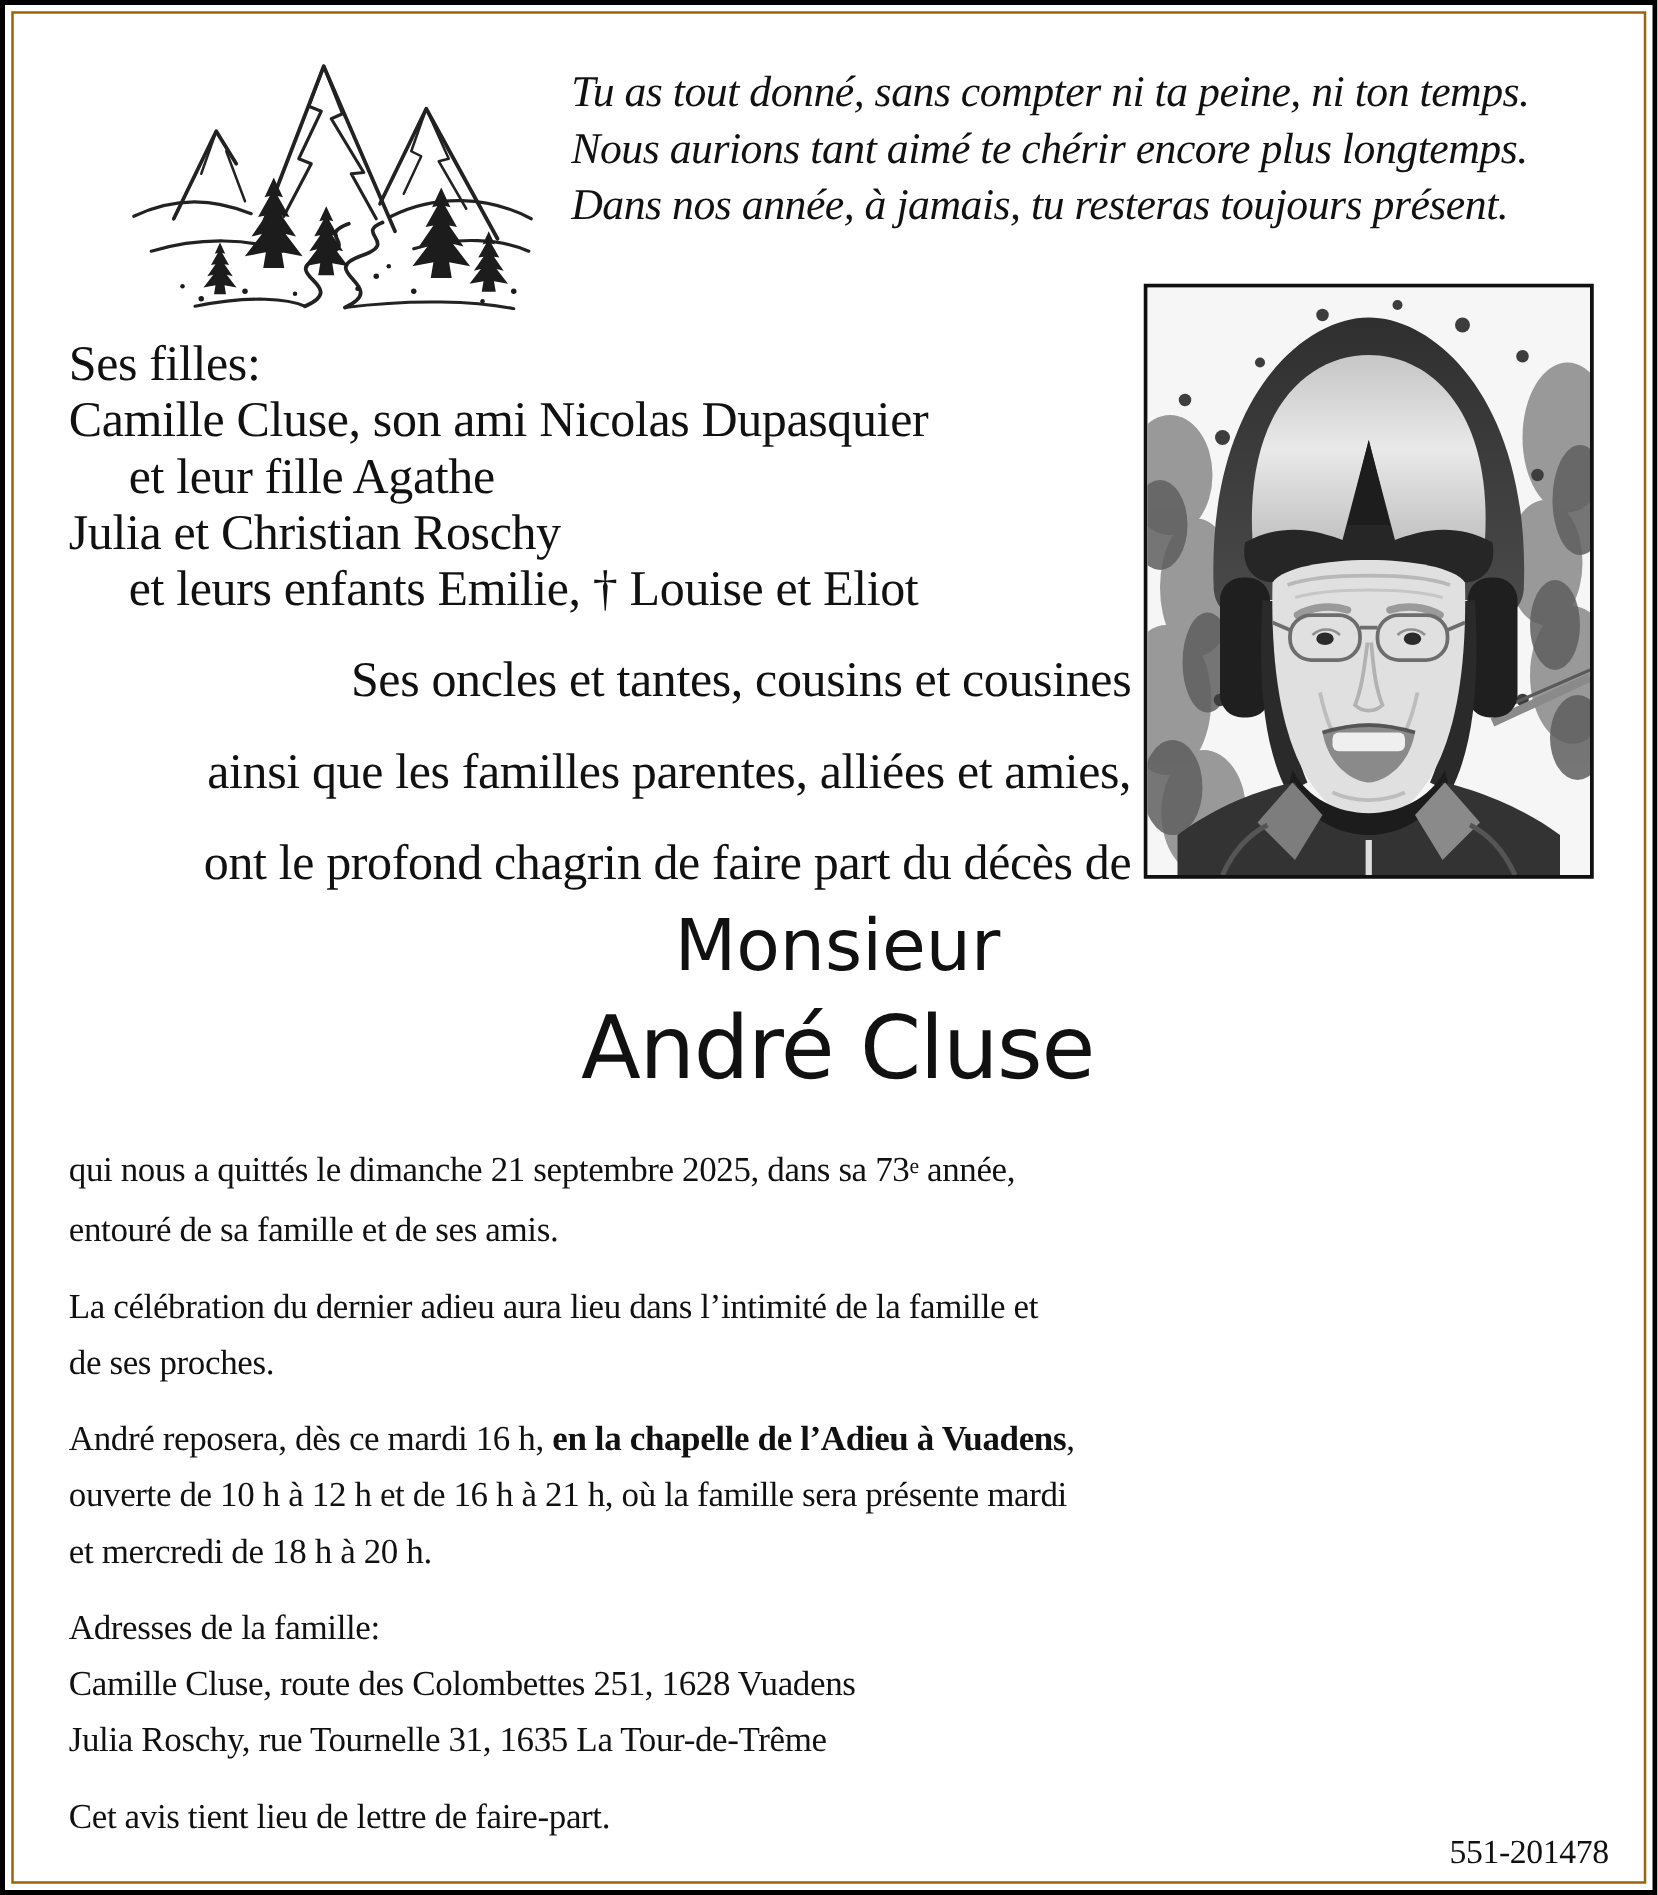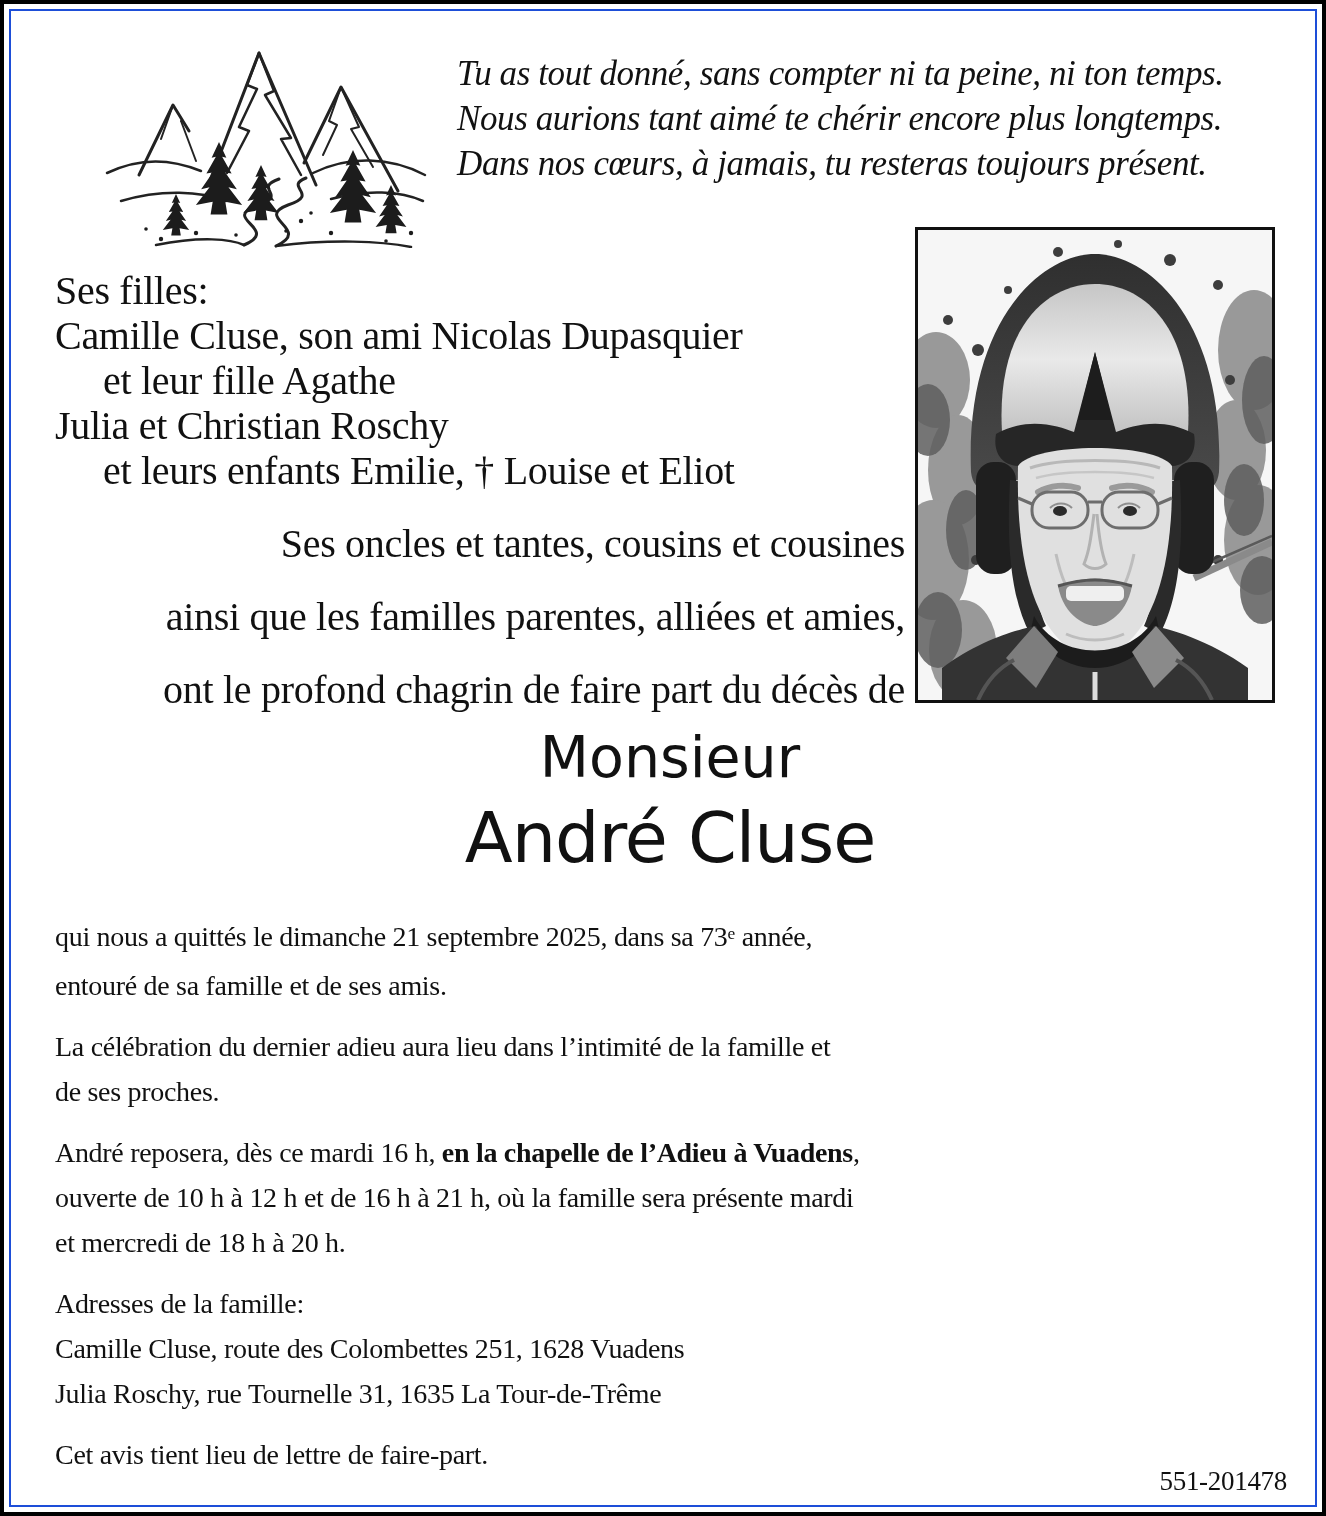--- a/index.html
+++ b/index.html
@@ -10,21 +10,21 @@
     color: #111;
   }
   .page {
     width: 1326px; height: 1516px;
     border: 4px solid #000;
     padding: 5px;
     background: #fff;
   }
   .inner {
     width: 100%; height: 100%;
-    border: 2px solid #1d4ed8;
+    border: 2px solid #a16207;
     position: relative;
     padding: 32px 30px 0 44px;
     overflow: hidden;
   }
   .header { display: flex; align-items: flex-start; }
   .logo {
     width: 330px; height: 205px;
     margin-left: 46px;
     flex: none;
   }
@@ -129,21 +129,21 @@
             <circle cx="135" cy="192" r="1.8"></circle>
               <circle cx="285" cy="198" r="1.8"></circle>
             <circle cx="45" cy="186" r="1.8"></circle>
               <circle cx="185" cy="188" r="1.8"></circle>
           </g>
         </svg>
       </div>
       <div class="quote">
         <div>Tu as tout donné, sans compter ni ta peine, ni ton temps.</div>
         <div>Nous aurions tant aimé te chérir encore plus longtemps.</div>
-        <div>Dans nos cœurs, à jamais, tu resteras toujours présent.</div>
+        <div>Dans nos année, à jamais, tu resteras toujours présent.</div>
       </div>
     </div>
 
     <div class="photo">
       <svg viewBox="0 0 354 470" xmlns="http://www.w3.org/2000/svg">
         <defs>
           <linearGradient id="lens" x1="0" y1="0" x2="0" y2="1">
             <stop offset="0" stop-color="#c6c6c6"></stop>
             <stop offset="0.45" stop-color="#e9e9e9"></stop>
             <stop offset="1" stop-color="#b9b9b9"></stop>

